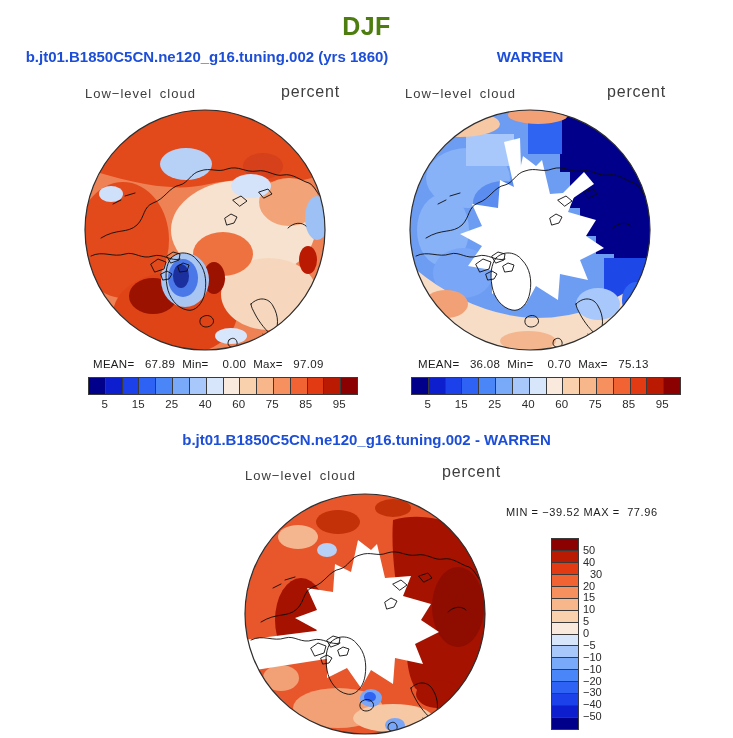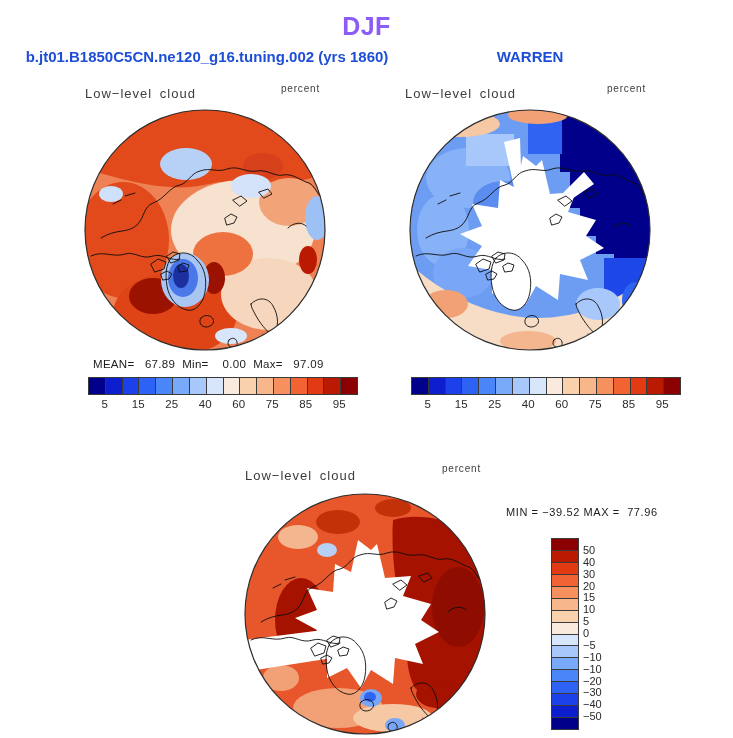--- a/index.html
+++ b/index.html
@@ -2,35 +2,35 @@
 <html><head>
 <meta charset="utf-8">
 <style>
   html,body{margin:0;padding:0;background:#fff;}
   .canvas{
     position:relative;width:733px;height:738px;background:#ffffff;
     font-family:"Liberation Sans",sans-serif;overflow:hidden;
   }
   .season-title{
     position:absolute;top:12px;left:0;width:100%;text-align:center;
-    font-size:25px;font-weight:bold;color:#8b5cf6;letter-spacing:0.5px;
+    font-size:25px;font-weight:bold;color:#4d7c0f;letter-spacing:0.5px;
   }
   .panel-title{
     position:absolute;top:48px;font-size:15px;font-weight:bold;color:#1d4ed8;
     text-align:center;white-space:nowrap;
   }
   .panel-title.model{left:0;width:414px;}
   .panel-title.obs{left:420px;width:220px;}
   .panel-title.diff{top:431px;left:0;width:733px;}
   .var-label{
     position:absolute;font-size:13px;color:#3d3d3d;letter-spacing:1px;
     word-spacing:3px;white-space:nowrap;
   }
   .units-label{
-    position:absolute;font-size:10px;color:#3d3d3d;letter-spacing:0.8px;white-space:nowrap;
+    position:absolute;font-size:16px;color:#3d3d3d;letter-spacing:0.8px;white-space:nowrap;
   }
   .map{position:absolute;}
   .stats-line{
     position:absolute;font-size:11.5px;color:#1c1c1c;white-space:pre;letter-spacing:0.3px;
   }
   .minmax-line{
     position:absolute;font-size:11px;color:#1c1c1c;white-space:pre;letter-spacing:0.6px;
   }
   .cb{position:absolute;border:1px solid #3a3a3a;display:flex;background:#fff;}
   .cb.h{flex-direction:row;height:16px;}
@@ -168,20 +168,21 @@
       <span style="left: 6.25%;">5</span>
       <span style="left: 18.75%;">15</span>
       <span style="left: 31.25%;">25</span>
       <span style="left: 43.75%;">40</span>
       <span style="left: 56.25%;">60</span>
       <span style="left: 68.75%;">75</span>
       <span style="left: 81.25%;">85</span>
       <span style="left: 93.75%;">95</span>
     </div>
 
+  <div class="stats-line" style="left:418px;top:358px">MEAN=   36.08  Min=    0.70  Max=   75.13</div>
   <div class="cb h" style="left:411px;top:377px;width:268px">
       <div class="cell" style="background: rgb(0, 0, 139);"></div>
       <div class="cell" style="background: rgb(13, 30, 207);"></div>
       <div class="cell" style="background: rgb(28, 65, 234);"></div>
       <div class="cell" style="background: rgb(46, 98, 245);"></div>
       <div class="cell" style="background: rgb(74, 134, 247);"></div>
       <div class="cell" style="background: rgb(121, 170, 249);"></div>
       <div class="cell" style="background: rgb(168, 200, 251);"></div>
       <div class="cell" style="background: rgb(216, 230, 251);"></div>
       <div class="cell" style="background: rgb(250, 234, 221);"></div>
@@ -197,20 +198,21 @@
       <span style="left: 6.25%;">5</span>
       <span style="left: 18.75%;">15</span>
       <span style="left: 31.25%;">25</span>
       <span style="left: 43.75%;">40</span>
       <span style="left: 56.25%;">60</span>
       <span style="left: 68.75%;">75</span>
       <span style="left: 81.25%;">85</span>
       <span style="left: 93.75%;">95</span>
     </div>
 
+  <div class="panel-title diff">b.jt01.B1850C5CN.ne120_g16.tuning.002 - WARREN</div>
   <div class="var-label" style="left:245px;top:468px">Low−level cloud</div>
   <div class="units-label" style="left:442px;top:463px">percent</div>
 
   <svg class="map" style="left:243px;top:492px" width="244" height="244" viewBox="0 0 244 244">
     <g clip-path="url(#mclip)">
       <rect width="244" height="244" fill="#e8562c"></rect>
       <path d="M150,28 C192,16 232,40 244,58 V212 C220,226 192,216 172,196 C160,174 166,150 158,120 C152,90 148,58 150,28 Z" fill="#a51200"></path>
       <ellipse cx="215" cy="115" rx="26" ry="40" fill="#8f0c00"></ellipse>
       <ellipse cx="58" cy="128" rx="26" ry="42" fill="#a51200"></ellipse>
       <ellipse cx="95" cy="30" rx="22" ry="12" fill="#c33109"></ellipse>
@@ -248,21 +250,21 @@
       <div class="cell" style="background: rgb(121, 170, 249);"></div>
       <div class="cell" style="background: rgb(74, 134, 247);"></div>
       <div class="cell" style="background: rgb(46, 98, 245);"></div>
       <div class="cell" style="background: rgb(28, 65, 234);"></div>
       <div class="cell" style="background: rgb(13, 30, 207);"></div>
       <div class="cell" style="background: rgb(0, 0, 139);"></div>
     </div>
   <div class="ticks v" style="left:583px;top:538px;width:40px;height:190px">
       <span style="top: 6.25%;">50</span>
       <span style="top: 12.5%;">40</span>
-      <span style="top: 18.75%;">30</span>
+      <span style="top: 18.75%; margin-left: 7px;">30</span>
       <span style="top: 25%;">20</span>
       <span style="top: 31.25%;">15</span>
       <span style="top: 37.5%;">10</span>
       <span style="top: 43.75%;">5</span>
       <span style="top: 50%;">0</span>
       <span style="top: 56.25%;">−5</span>
       <span style="top: 62.5%;">−10</span>
       <span style="top: 68.75%;">−10</span>
       <span style="top: 75%;">−20</span>
       <span style="top: 81.25%;">−30</span>

